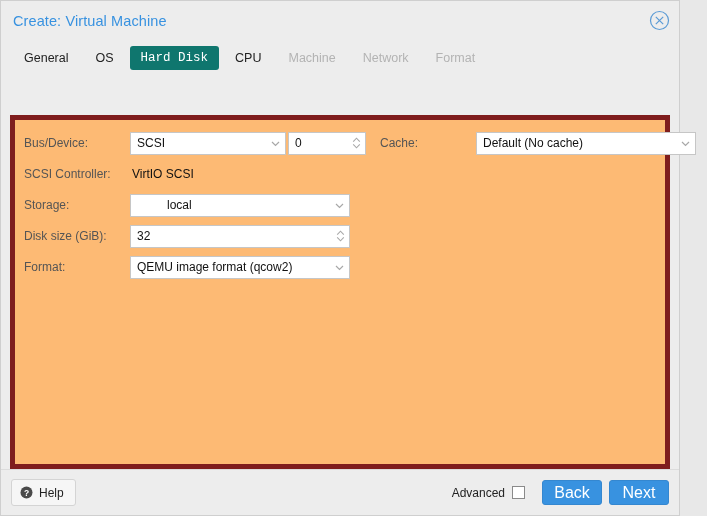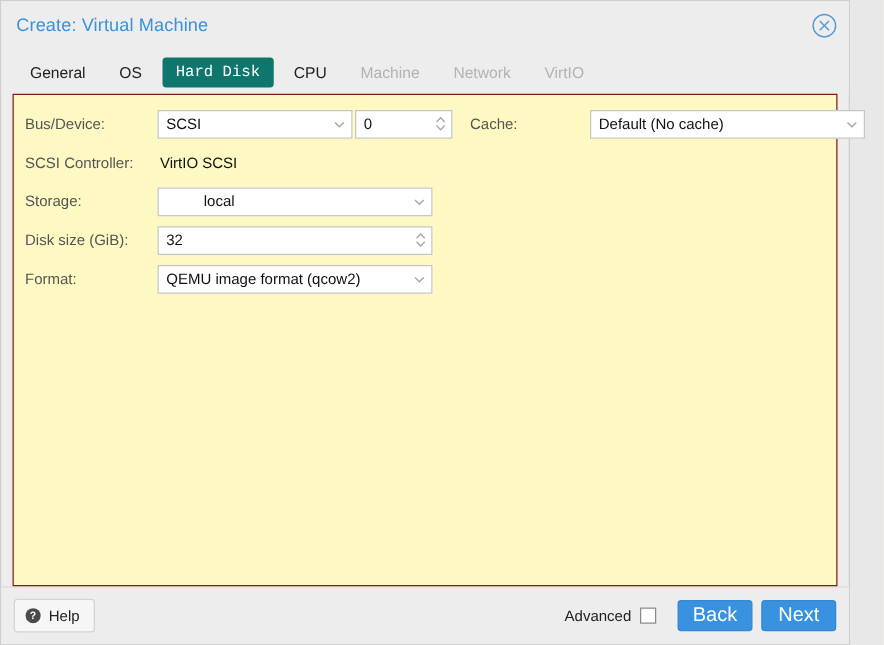--- a/index.html
+++ b/index.html
@@ -89,24 +89,25 @@
 
   
   .content-wrap {
     flex: 1 1 auto;
     padding: 0 9px;
     box-sizing: border-box;
     display: flex;
   }
   .content {
     flex: 1 1 auto;
-    background: #fef9c3;
-    border: 1px solid #7f1d1d;
+    background: #fdba74;
+    border: 5px solid #7f1d1d;
     box-sizing: border-box;
     position: relative;
+    margin-top: 40px;
   }
 
   
   .form {
     position: absolute;
     left: 0; top: 0;
     width: 100%;
     padding-top: 11px;
     box-sizing: border-box;
     display: flex;
@@ -271,21 +272,21 @@
     </div>
   </div>
 
   <div class="tabbar">
     <div class="tab">General</div>
     <div class="tab">OS</div>
     <div class="tab active">Hard Disk</div>
     <div class="tab">CPU</div>
     <div class="tab disabled">Machine</div>
     <div class="tab disabled">Network</div>
-    <div class="tab disabled">VirtIO</div>
+    <div class="tab disabled">Format</div>
   </div>
 
   <div class="content-wrap">
     <div class="content">
       <div class="form">
 
         <div class="col col-left">
 
           <div class="row">
             <div class="lbl">Bus/Device:</div>

